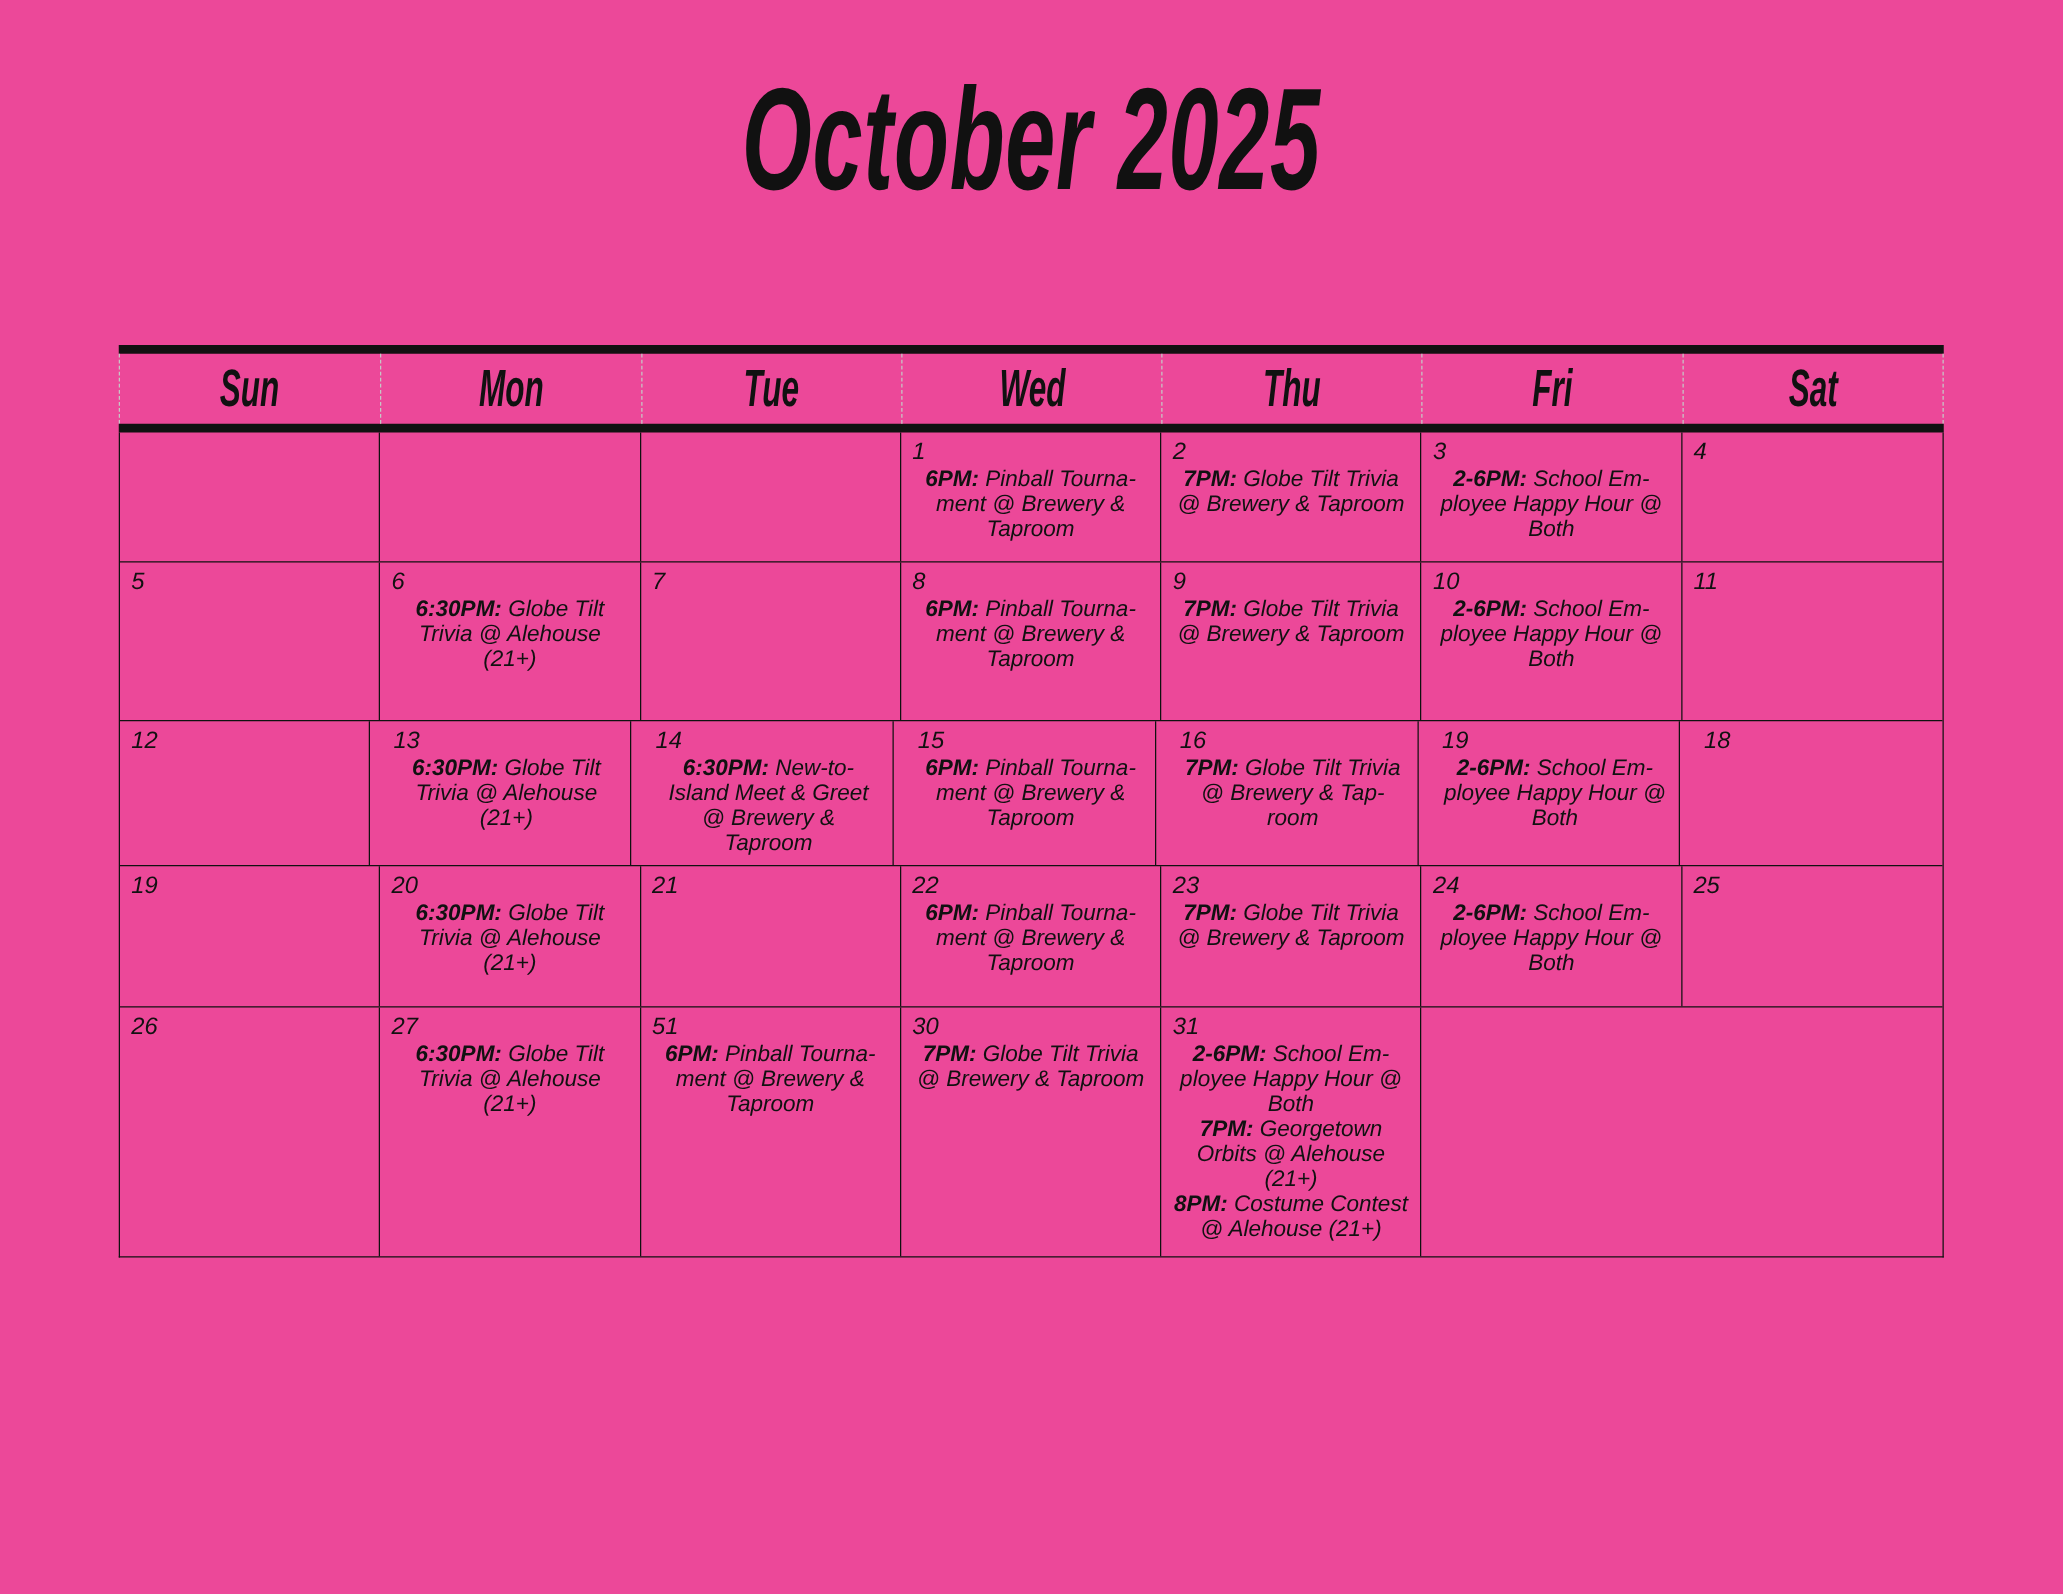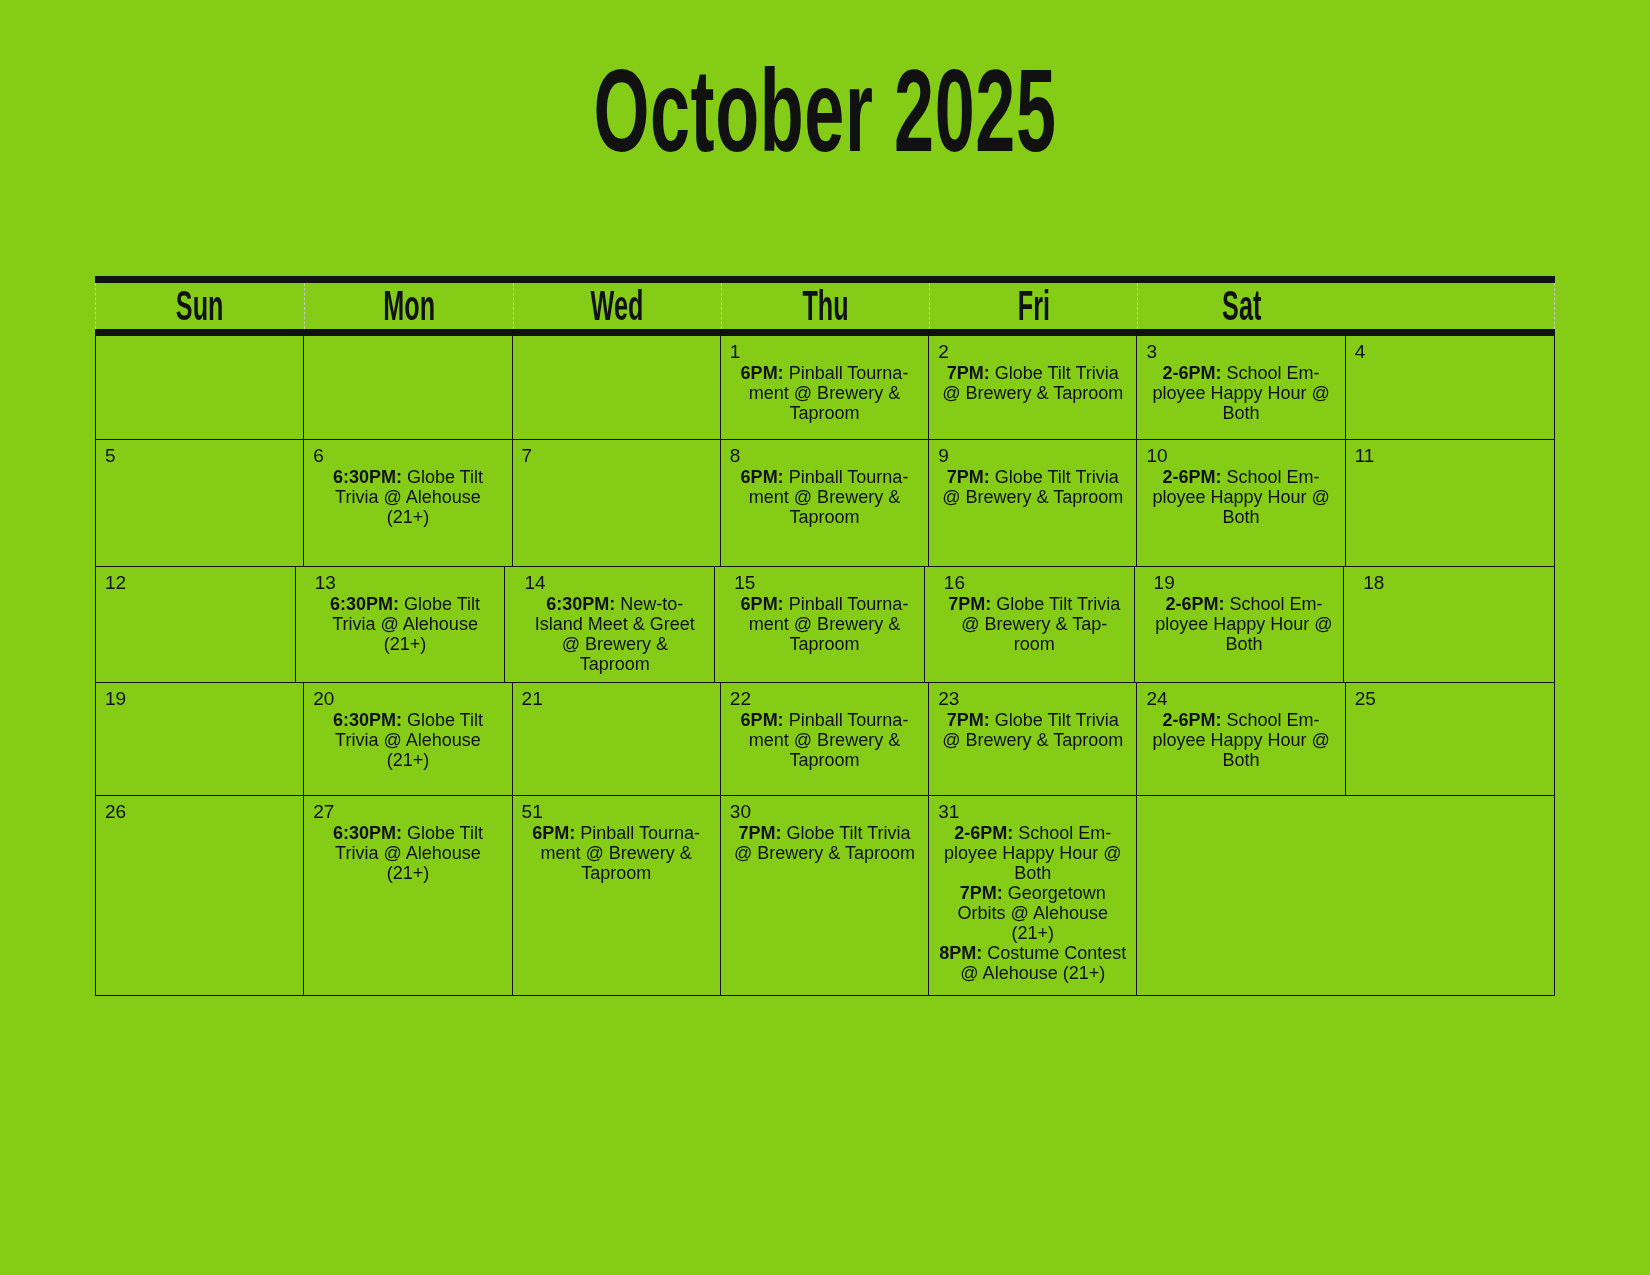--- a/index.html
+++ b/index.html
@@ -35,21 +35,21 @@
     top: 276px;
     width: 1460px;
   }
   .cal-top-rule, .cal-mid-rule {
     height: 7px;
     background: #111111;
   }
   .cal-header {
     display: grid;
     grid-template-columns: repeat(7, 1fr);
-    height: 46px;
+    height: 56px;
     border-left: 1px dashed #c6c6c6;
     border-right: 1px dashed #c6c6c6;
   }
   .cal-header-cell {
     display: flex;
     align-items: center;
     justify-content: center;
     border-left: 1px dashed #c6c6c6;
     overflow: hidden;
   }
@@ -92,33 +92,36 @@
   .event {
     overflow-wrap: normal;
     word-break: normal;
     text-align: center;
   }
   .event-time { font-weight: bold; }
 </style>
 </head>
 <body>
 
-<div class="page" style="color: rgb(17, 17, 17); background: #84cc16;">
+<div class="page" style="color: rgb(17, 17, 17); background: #ec4899; font-style: italic;">
   <h1 class="month-title">October 2025</h1>
 
   <div class="calendar">
     <div class="cal-top-rule"></div>
     <div class="cal-header">
       <div class="cal-header-cell">
           <span class="cal-header-label">Sun</span>
         </div>
       <div class="cal-header-cell">
           <span class="cal-header-label">Mon</span>
         </div>
       <div class="cal-header-cell">
+          <span class="cal-header-label">Tue</span>
+        </div>
+      <div class="cal-header-cell">
           <span class="cal-header-label">Wed</span>
         </div>
       <div class="cal-header-cell">
           <span class="cal-header-label">Thu</span>
         </div>
       <div class="cal-header-cell">
           <span class="cal-header-label">Fri</span>
         </div>
       <div class="cal-header-cell">
           <span class="cal-header-label">Sat</span>

